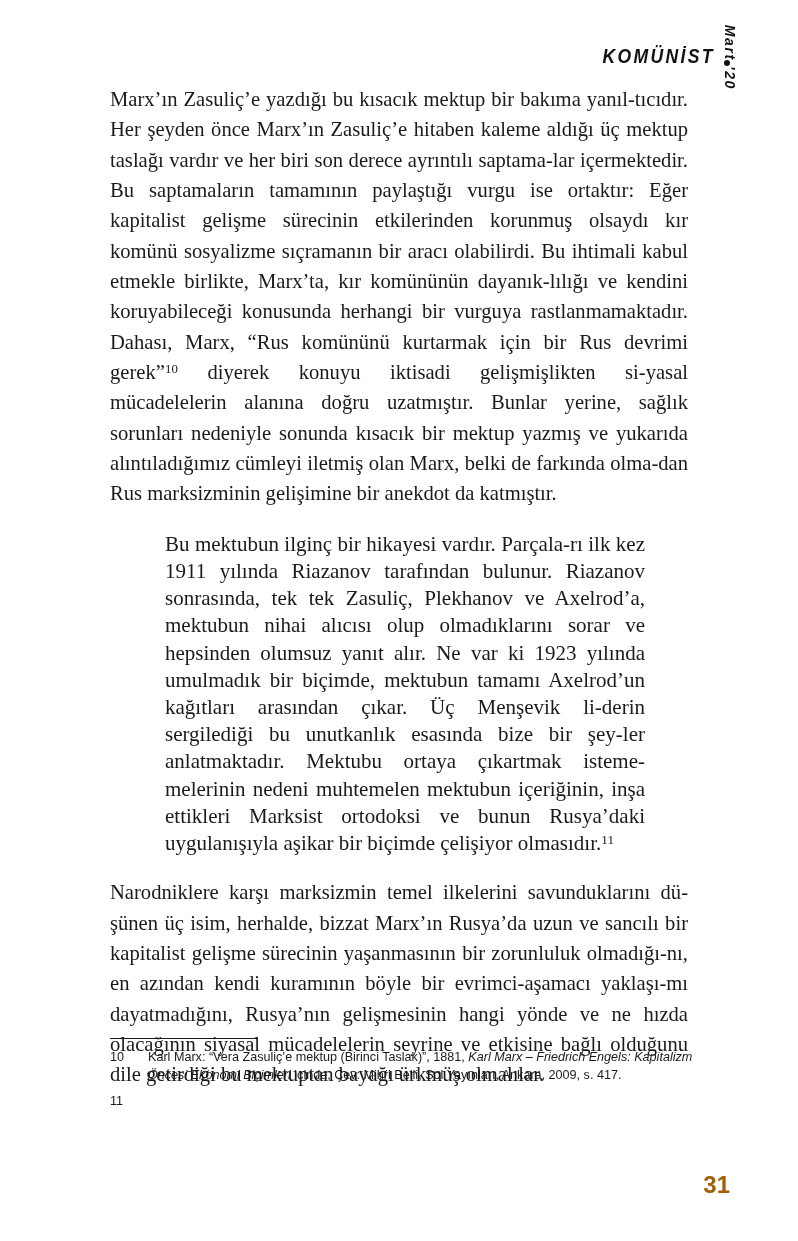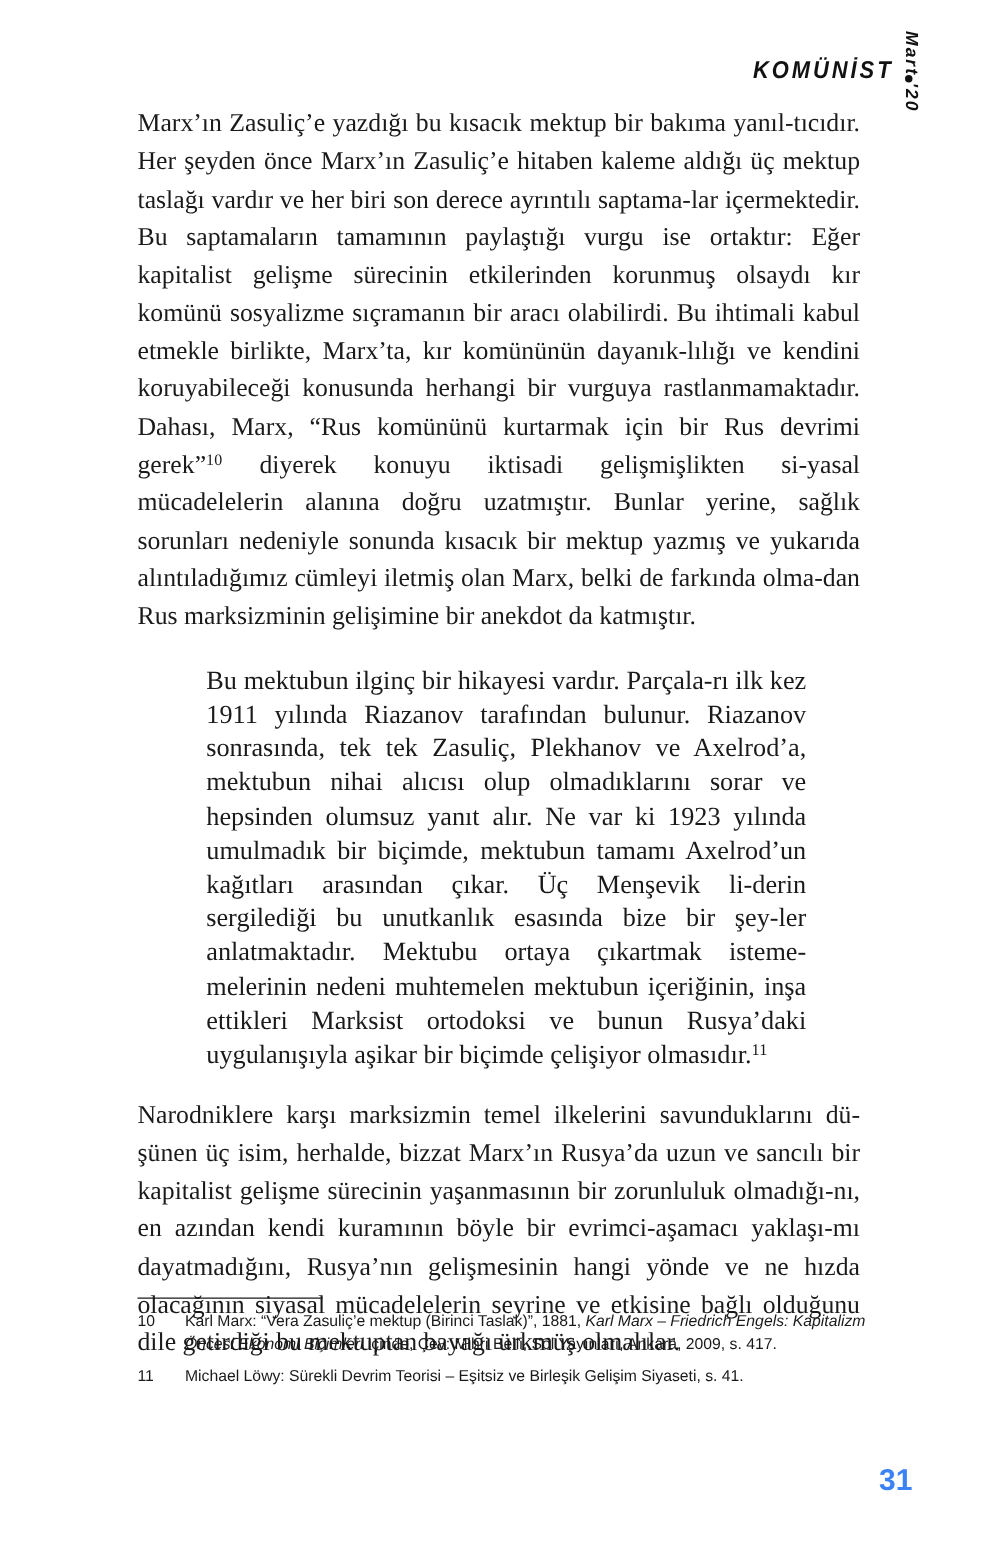--- a/index.html
+++ b/index.html
@@ -133,21 +133,21 @@
   .footnote i, .footnote em { font-style: italic; }
 
   
   .folio {
     position: absolute;
     right: 68px;
     bottom: 42px;
     font-family: "Liberation Sans", "DejaVu Sans", sans-serif;
     font-weight: bold;
     font-size: 24px;
-    color: #3b82f6;
+    color: #a16207;
   }
 </style>
 </head>
 <body>
 
 <div class="page">
 
   <div class="running-head">
     <span class="masthead">KOMÜNİST</span>
     <span class="head-dot"></span>
@@ -167,19 +167,19 @@
   </div>
 
   <div class="footnote-area">
     <div class="footnote-rule"></div>
 
     <div class="footnote">
       <span class="fn-num">10</span><span>Karl Marx: “Vera Zasuliç’e mektup (Birinci Taslak)”, 1881, </span><i>Karl Marx – Friedrich Engels: Kapitalizm Öncesi Ekonomi Biçimleri</i><span> içinde, Çev: Mihri Belli, Sol Yayınları, Ankara, 2009, s. 417.</span>
     </div>
 
     <div class="footnote">
-      <span class="fn-num">11</span><span>Michael Löwy: Sürekli Devrim Teorisi – Eşitsiz ve Birleşik Gelişim Siyaseti, s. 41.</span>
+      <span class="fn-num">11</span>
     </div>
   </div>
 
   <div class="folio">31</div>
 
 </div>
 
 </body></html>

